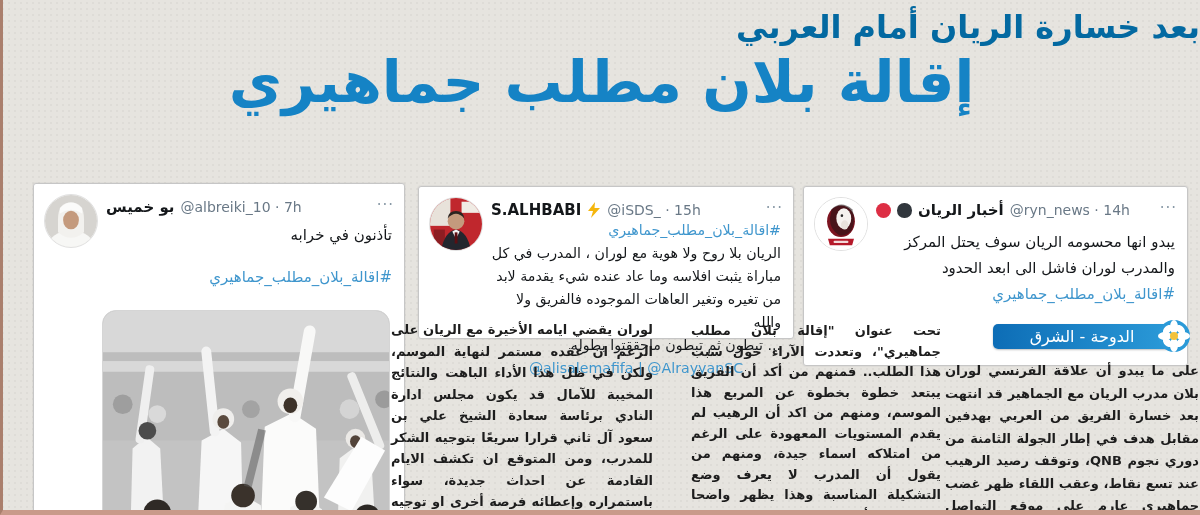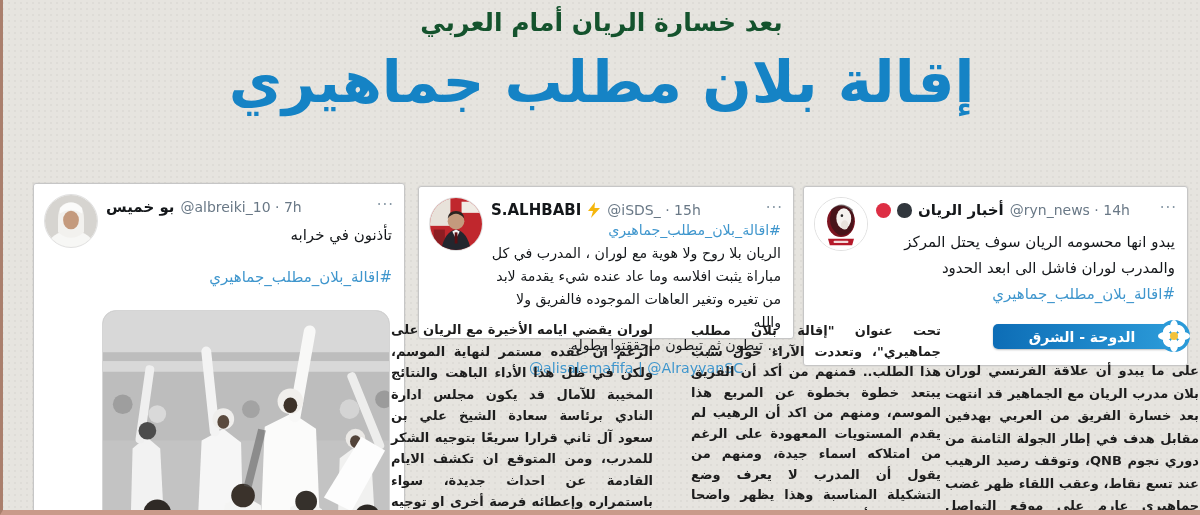--- a/index.html
+++ b/index.html
@@ -9,21 +9,21 @@
     font-family:"DejaVu Sans", sans-serif;
     background:#e6e4df;
     background-image:radial-gradient(rgba(0,0,0,.035) 1px, transparent 1px);
     background-size:6px 6px;
     border-left:3px solid #aa7f6d;
     border-bottom:5px solid #c99a8a;
     overflow:hidden;
   }
   .kicker {
     position:absolute; top:8px; left:0; width:100%;
-    text-align:center; font-size:25px; font-weight:bold; color:#14532d;
+    text-align:right; font-size:32px; font-weight:bold; color:#0369a1;
   }
   .headline {
     position:absolute; top:48px; left:0; width:100%;
     text-align:center; font-size:58px; font-weight:bold; color:#1583c5;
     letter-spacing:-1px;
   }
   .card {
     position:absolute; background:#fff; border:1px solid #c6c6c6;
     border-radius:3px; box-shadow:0 0 0 1px rgba(0,0,0,.03);margin-top:28px;
   }
@@ -59,21 +59,21 @@
   .col-a { left:942px; top:322px; width:254px; }
   .col-a p { line-height:22.5px; }
   .col-b { left:688px; top:321px; width:250px; }
   .col-b p { line-height:20.5px; }
   .col-c { left:388px; top:319px; width:262px; }
   .col-c p { line-height:21.5px; }
   .badge-row { position:relative; height:34px; margin-bottom:4px; }
   .badge {
     position:absolute; right:28px; top:2px; width:178px; height:25px;
     background:linear-gradient(90deg,#0d6db6,#2b9ad8);
-    border-radius:5px; color:#fff; font-size:14px; font-weight:bold;
+    border-radius:5px; color:#fff; font-size:16px; font-weight:normal;
     display:flex; align-items:center; justify-content:center;
     box-shadow:0 1px 2px rgba(0,0,0,.25);
   }
   .flower { position:absolute; right:8px; top:-3px; width:34px; height:34px; }
   .dot { display:inline-block; width:15px; height:15px; border-radius:50%; vertical-align:middle; }
   .dot-red { background:#dd2e44; }
   .dot-black { background:#31373d; border-radius:48%; }
   .bolt { width:14px; height:16px; display:inline-block; vertical-align:middle; }
 </style>
 </head>

